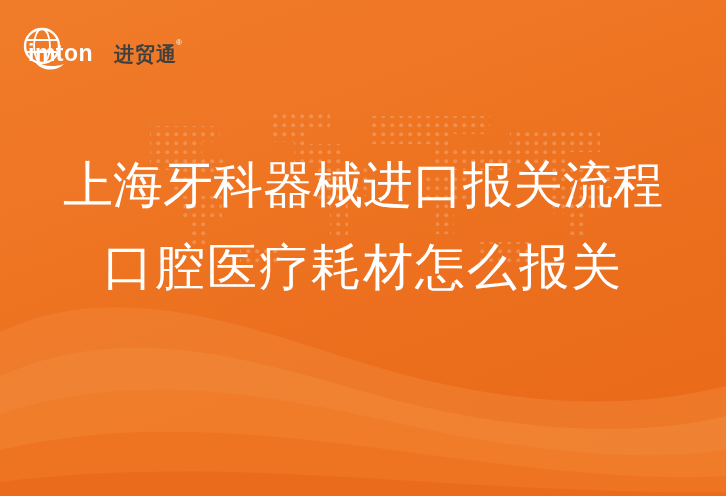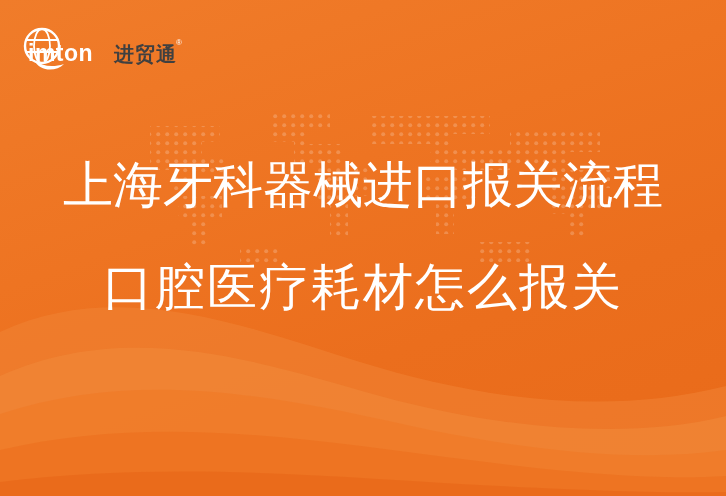--- a/index.html
+++ b/index.html
@@ -92,21 +92,21 @@
   .title-line {
     color: #ffffff;
     font-size: 50px;
     line-height: 70px;
     font-weight: 500;
     letter-spacing: 1.5px;
     font-family: "DejaVu Sans", "Liberation Sans", sans-serif;
     white-space: nowrap;
   }
   .title-line.line1 { font-size: 50px; letter-spacing: 0px; }
-  .title-line.line2 { font-size: 50px; letter-spacing: 2px; margin-top: 32px; }
+  .title-line.line2 { font-size: 50px; letter-spacing: 2px; margin-top: 12px; }
 </style>
 </head>
 <body>
 
 <div id="poster">
 
   <div class="bg-base"></div>
 
   <svg class="dot-map" viewBox="0 0 520 200" xmlns="http://www.w3.org/2000/svg">
     <defs>

